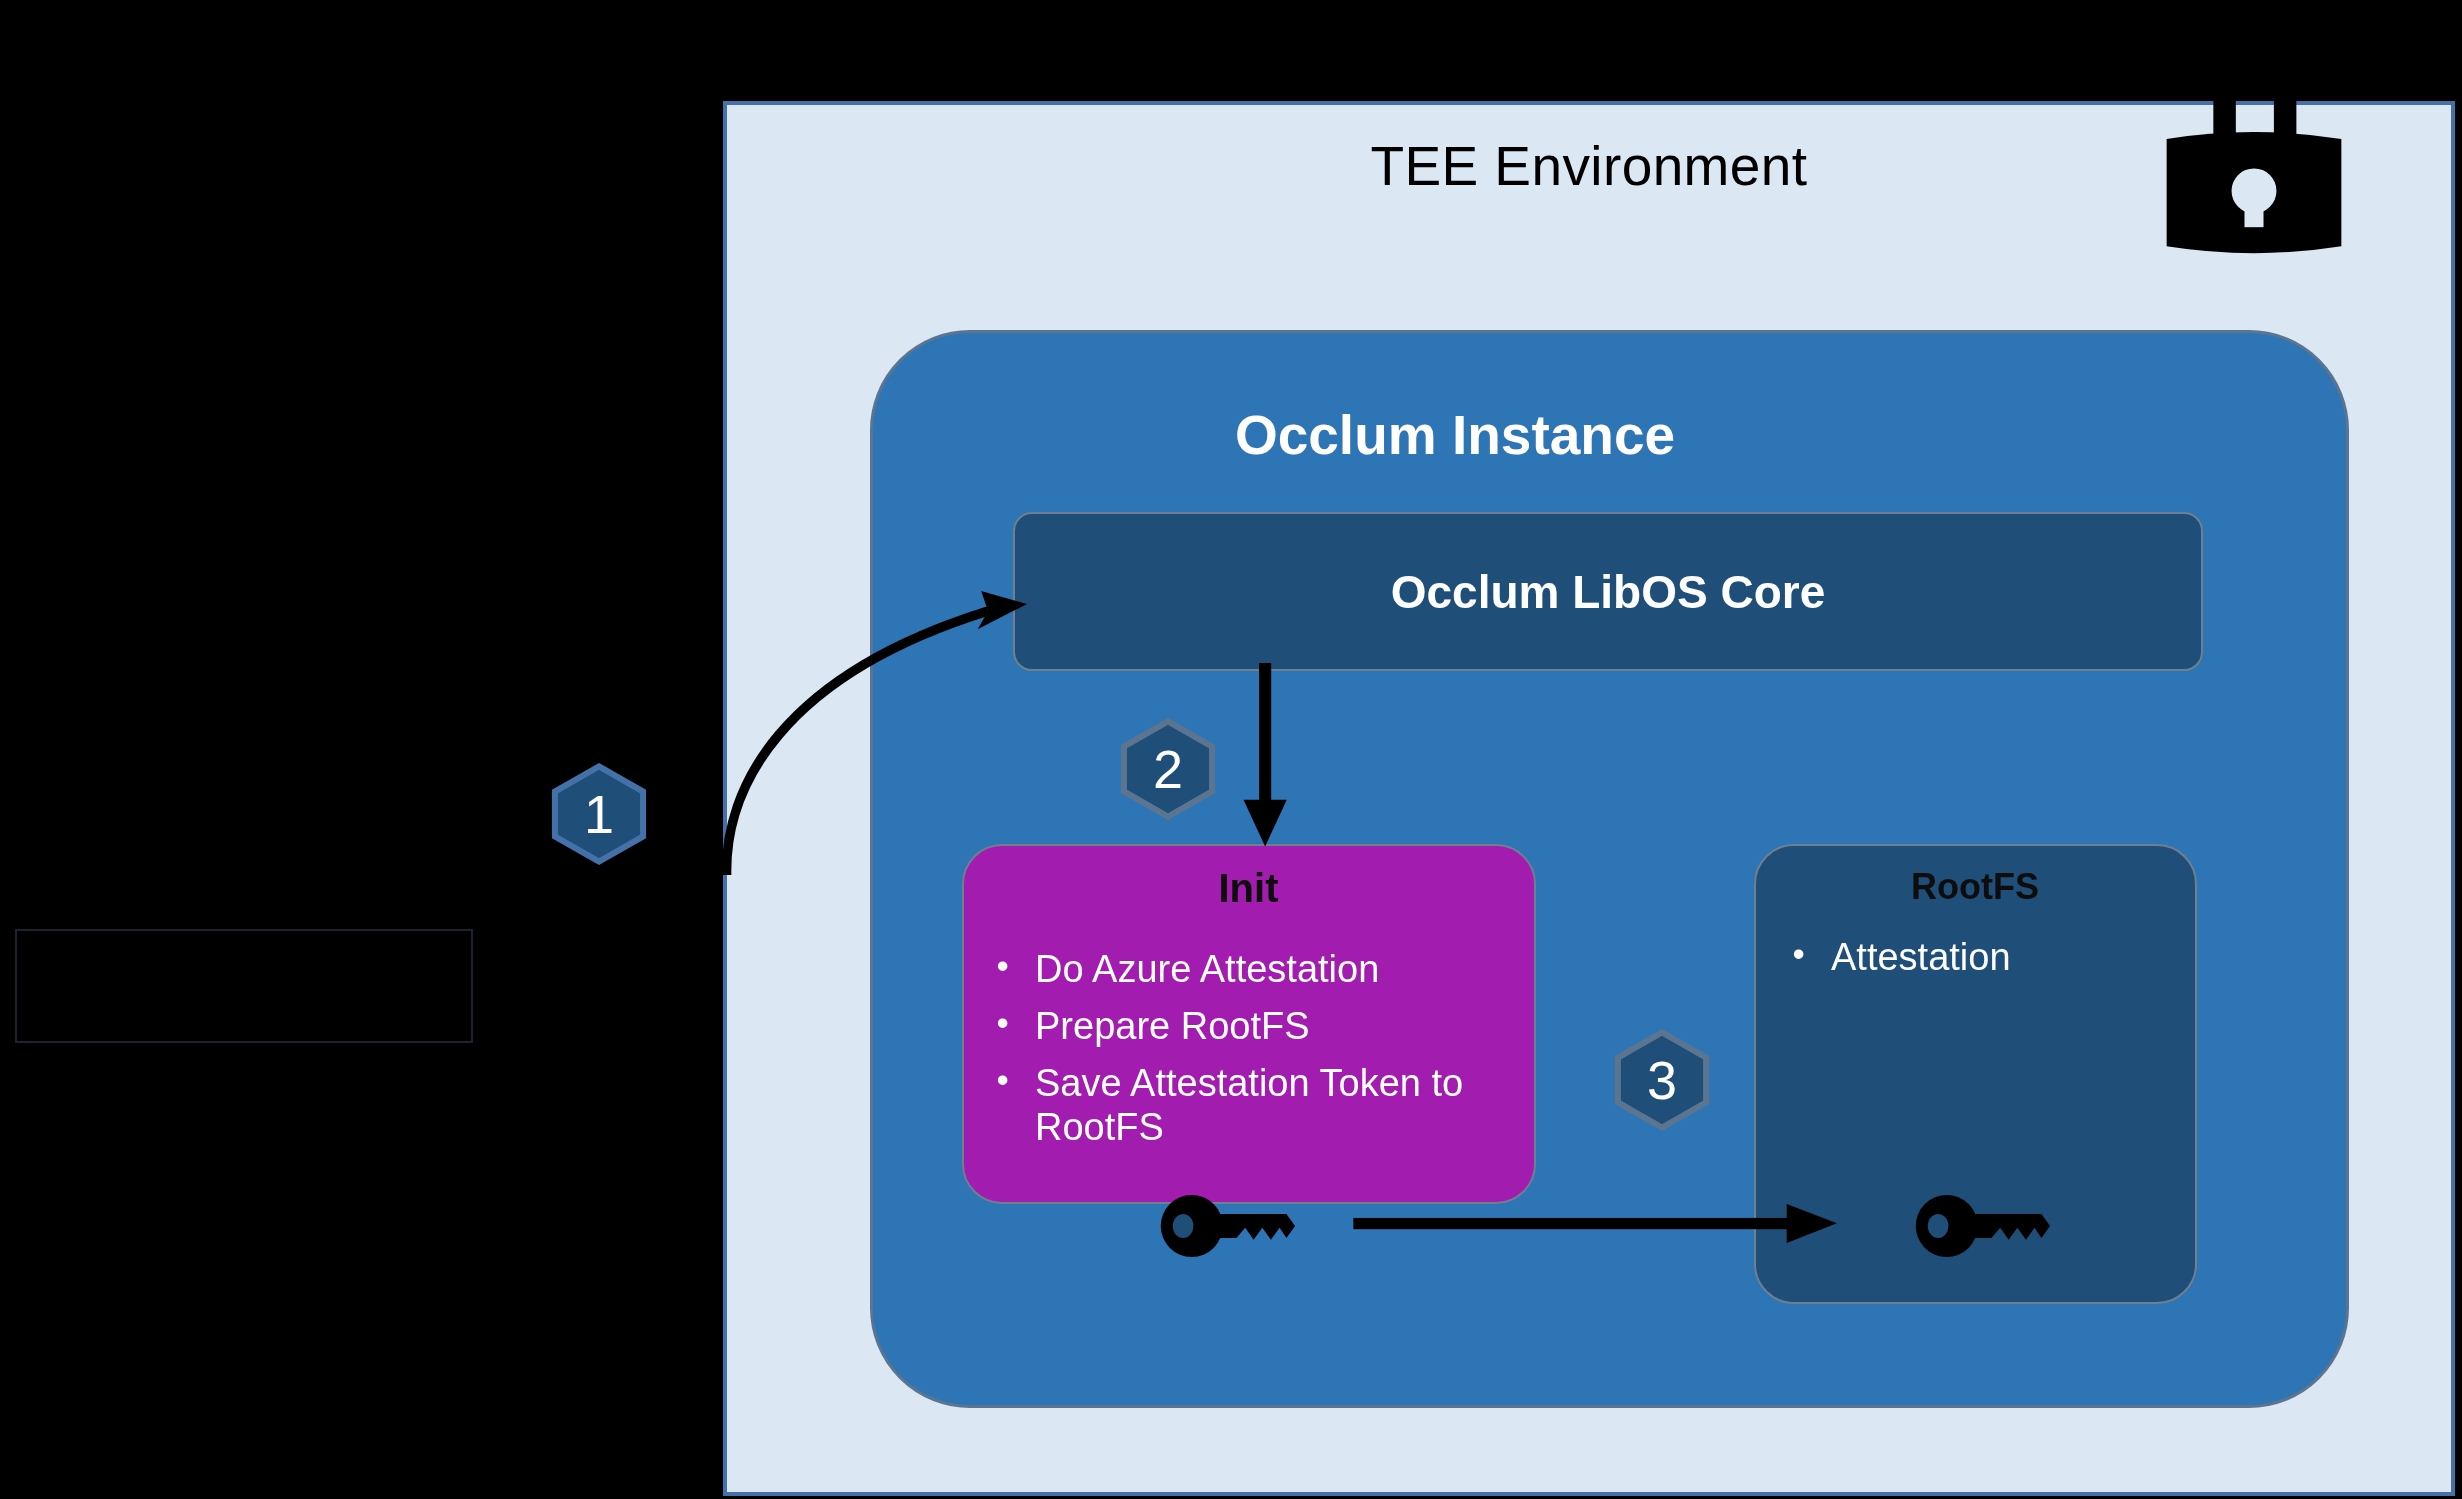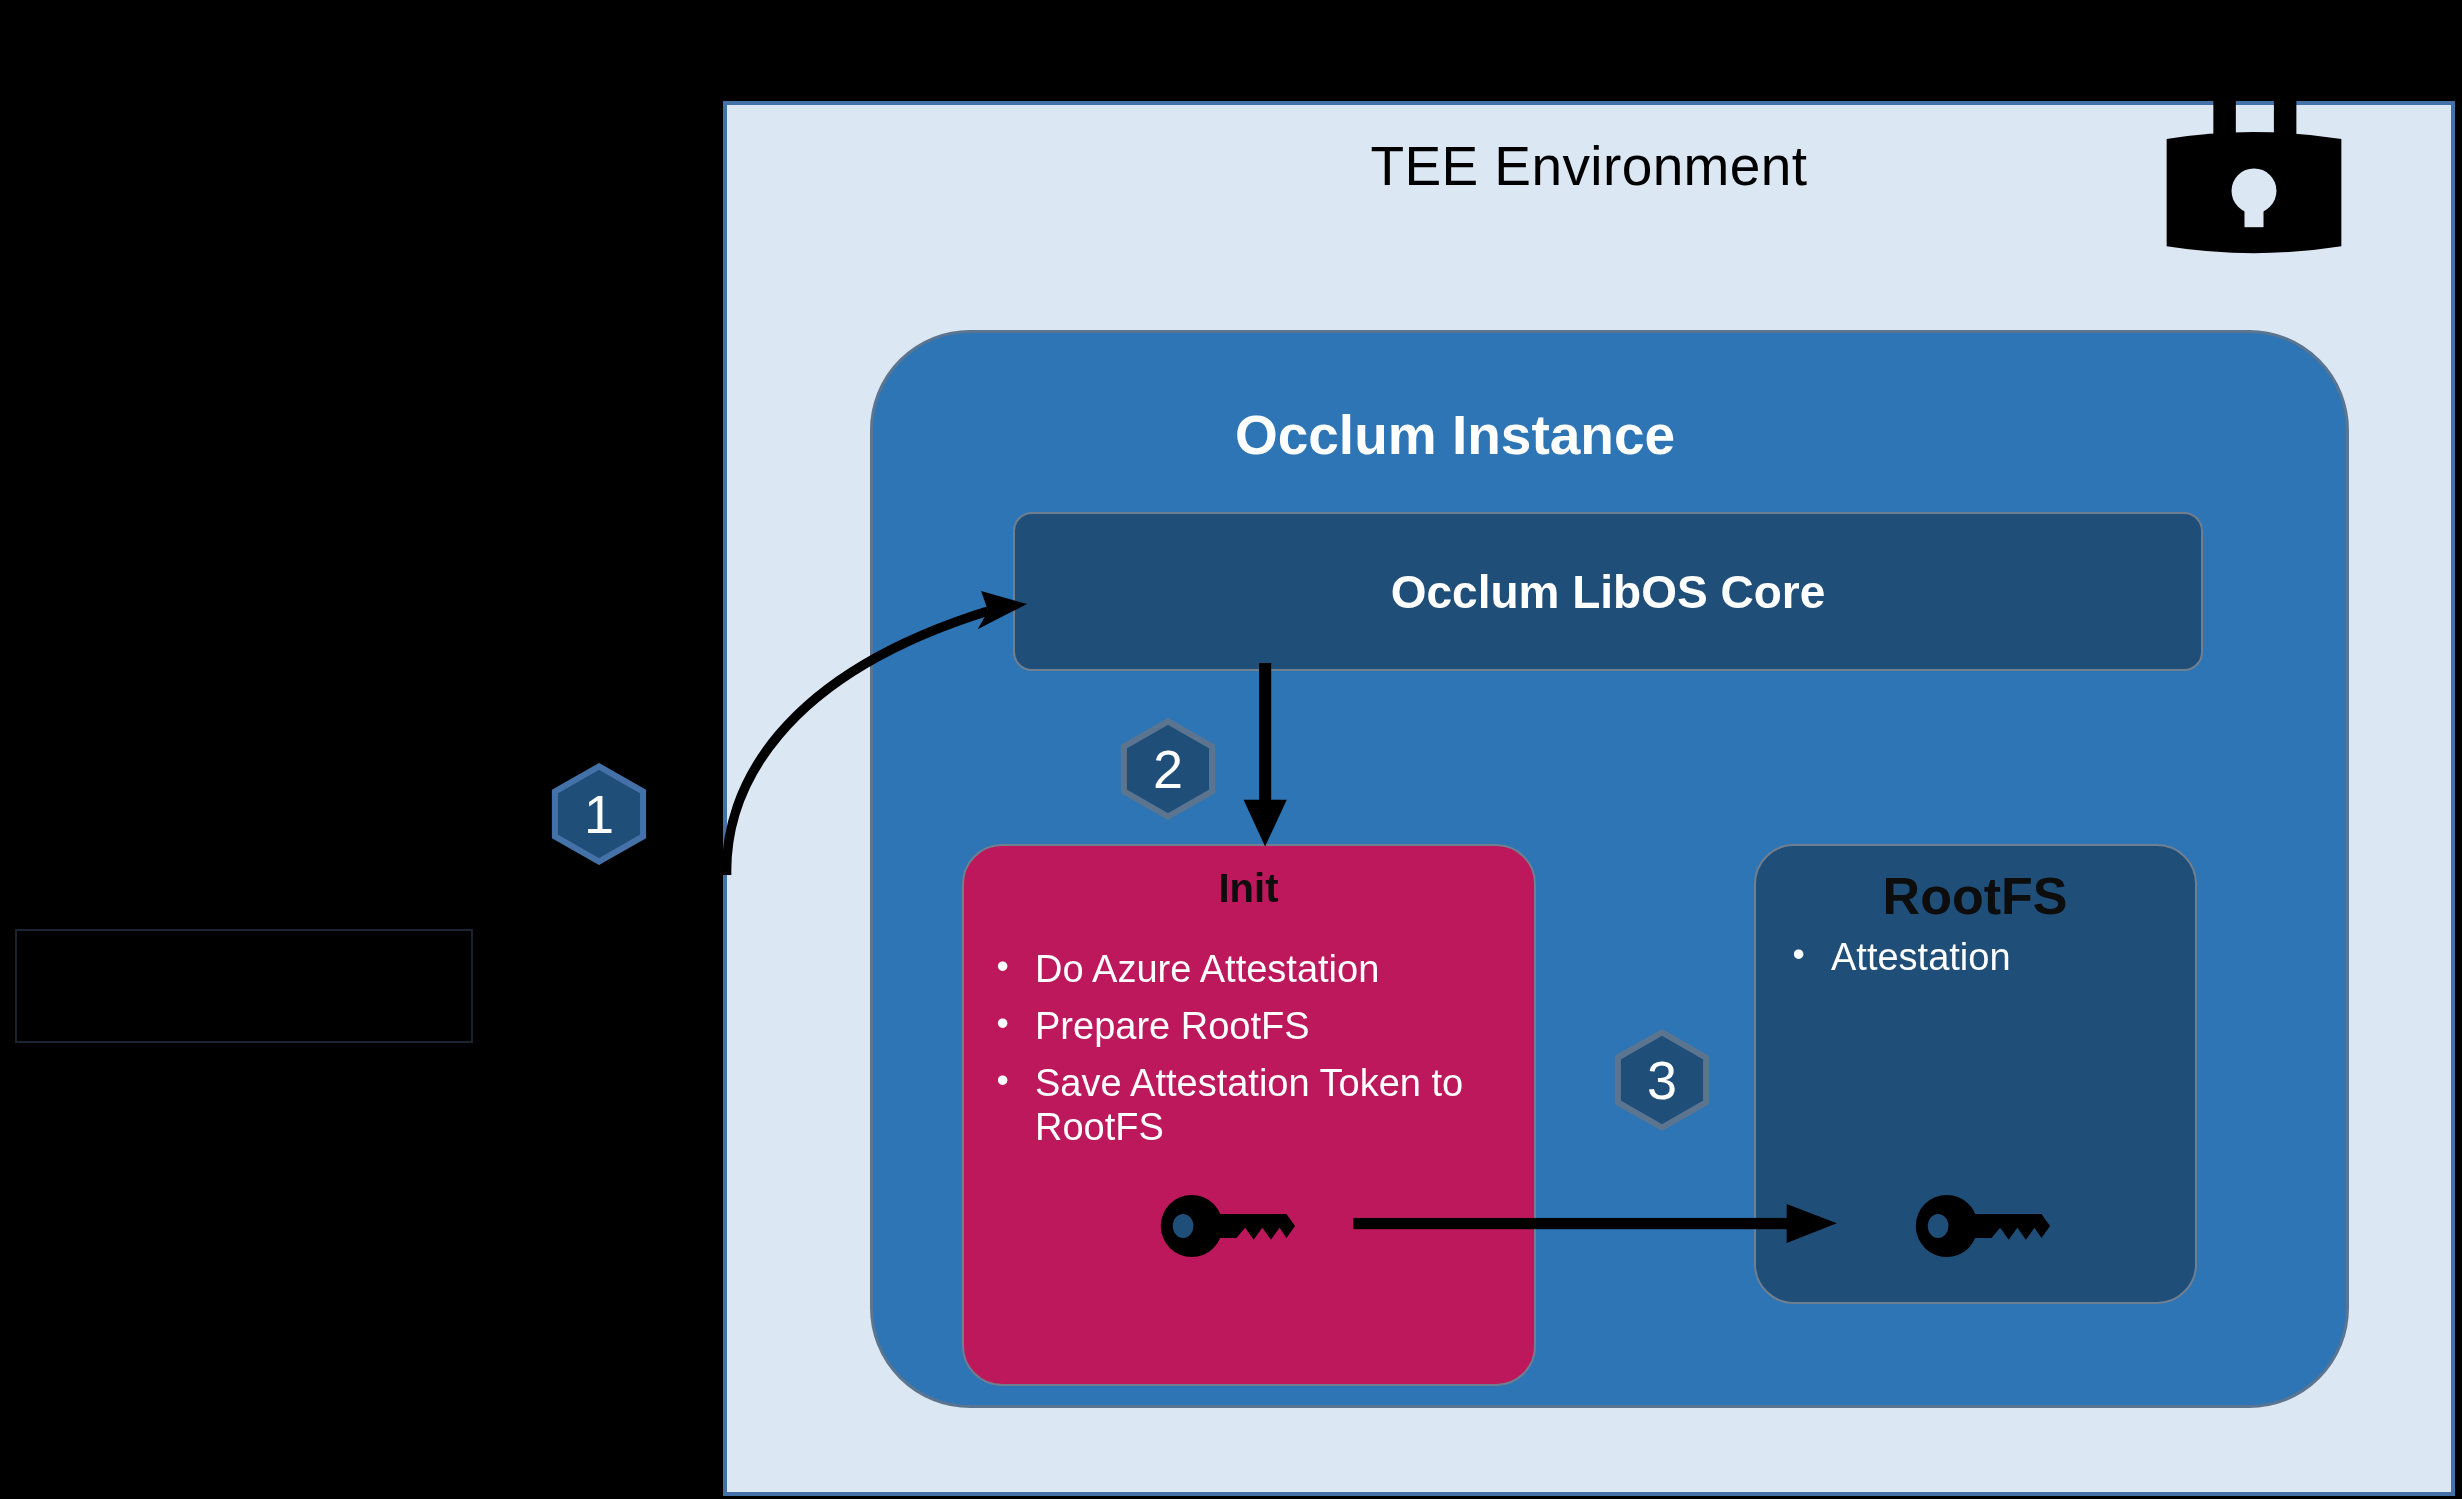--- a/index.html
+++ b/index.html
@@ -109,22 +109,22 @@
     font-weight: bold;
     color: #ffffff;
   }
 
   
   .init-box {
     position: absolute;
     left: 962px;
     top: 844px;
     width: 574px;
-    height: 542px;
-    background: #be185d;
+    height: 360px;
+    background: #a21caf;
     border: 2.6px solid #6f7f8f;
     border-radius: 40px;
     box-sizing: border-box;
   }
   .init-title {
     position: absolute;
     left: 0; top: 20px;
     width: 569px;
     text-align: center;
     font-size: 40px;
@@ -168,21 +168,21 @@
     background: #1f4e79;
     border: 2.6px solid #6f7f8f;
     border-radius: 40px;
     box-sizing: border-box;
   }
   .rootfs-title {
     position: absolute;
     left: 0; top: 20px;
     width: 438px;
     text-align: center;
-    font-size: 52px;
+    font-size: 36px;
     font-weight: bold;
     color: #0d0d0d;
   }
   .rootfs-list {
     position: absolute;
     left: 26px;
     top: 89px;
     width: 390px;
     margin: 0;
     padding: 0;

